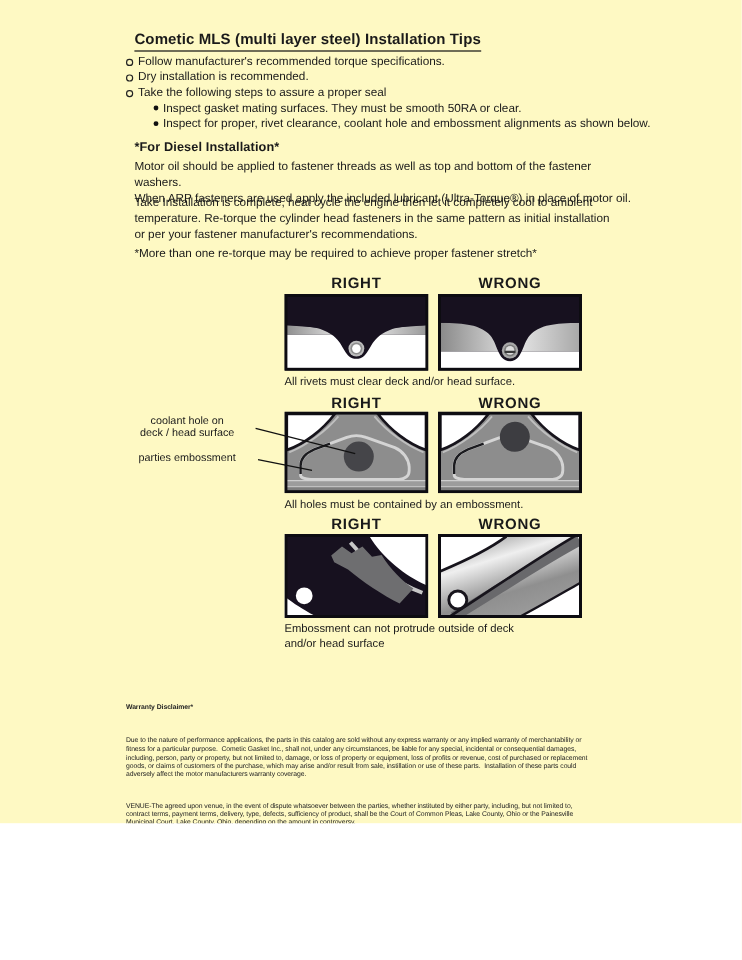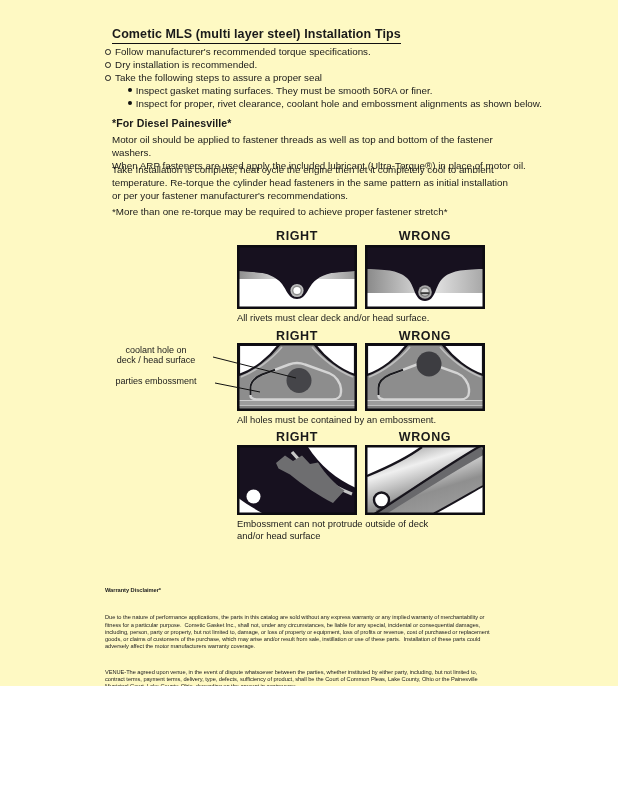--- a/index.html
+++ b/index.html
@@ -40,29 +40,29 @@
       <span>Dry installation is recommended.</span>
     </div>
     <div class="bullet-row">
       <span class="dot-open"></span>
       <span>Take the following steps to assure a proper seal</span>
     </div>
   </div>
   <div class="abs" style="left:128px;top:84px;">
     <div class="bullet-row">
       <span class="dot-fill"></span>
-      <span>Inspect gasket mating surfaces.  They must be smooth 50RA or finer.</span>
+      <span>Inspect gasket mating surfaces.  They must be smooth 50RA or clear.</span>
     </div>
     <div class="bullet-row">
       <span class="dot-fill"></span>
       <span>Inspect for proper, rivet clearance, coolant hole and embossment alignments as shown below.</span>
     </div>
   </div>
 
-  <div class="abs h2" style="left:112px;top:117px;">*For Diesel Painesville*</div>
+  <div class="abs h2" style="left:112px;top:117px;">*For Diesel Installation*</div>
   <div class="abs para" style="left:112px;top:133px;width:420px;">Motor oil should be applied to fastener threads as well as top and bottom of the fastener washers.
 When ARP fasteners are used apply the included lubricant (Ultra-Torque®) in place of motor oil.</div>
   <div class="abs para" style="left:112px;top:163px;width:420px;">Take Installation is complete, heat cycle the engine then let it completely cool to ambient
 temperature. Re-torque the cylinder head fasteners in the same pattern as initial installation
 or per your fastener manufacturer's recommendations.</div>
   <div class="abs para" style="left:112px;top:205px;width:420px;">*More than one re-torque may be required to achieve proper fastener stretch*</div>
 
   <div class="abs diag-label" style="left:237px;top:229px;">RIGHT</div>
   <div class="abs diag-label" style="left:365px;top:229px;">WRONG</div>
 

